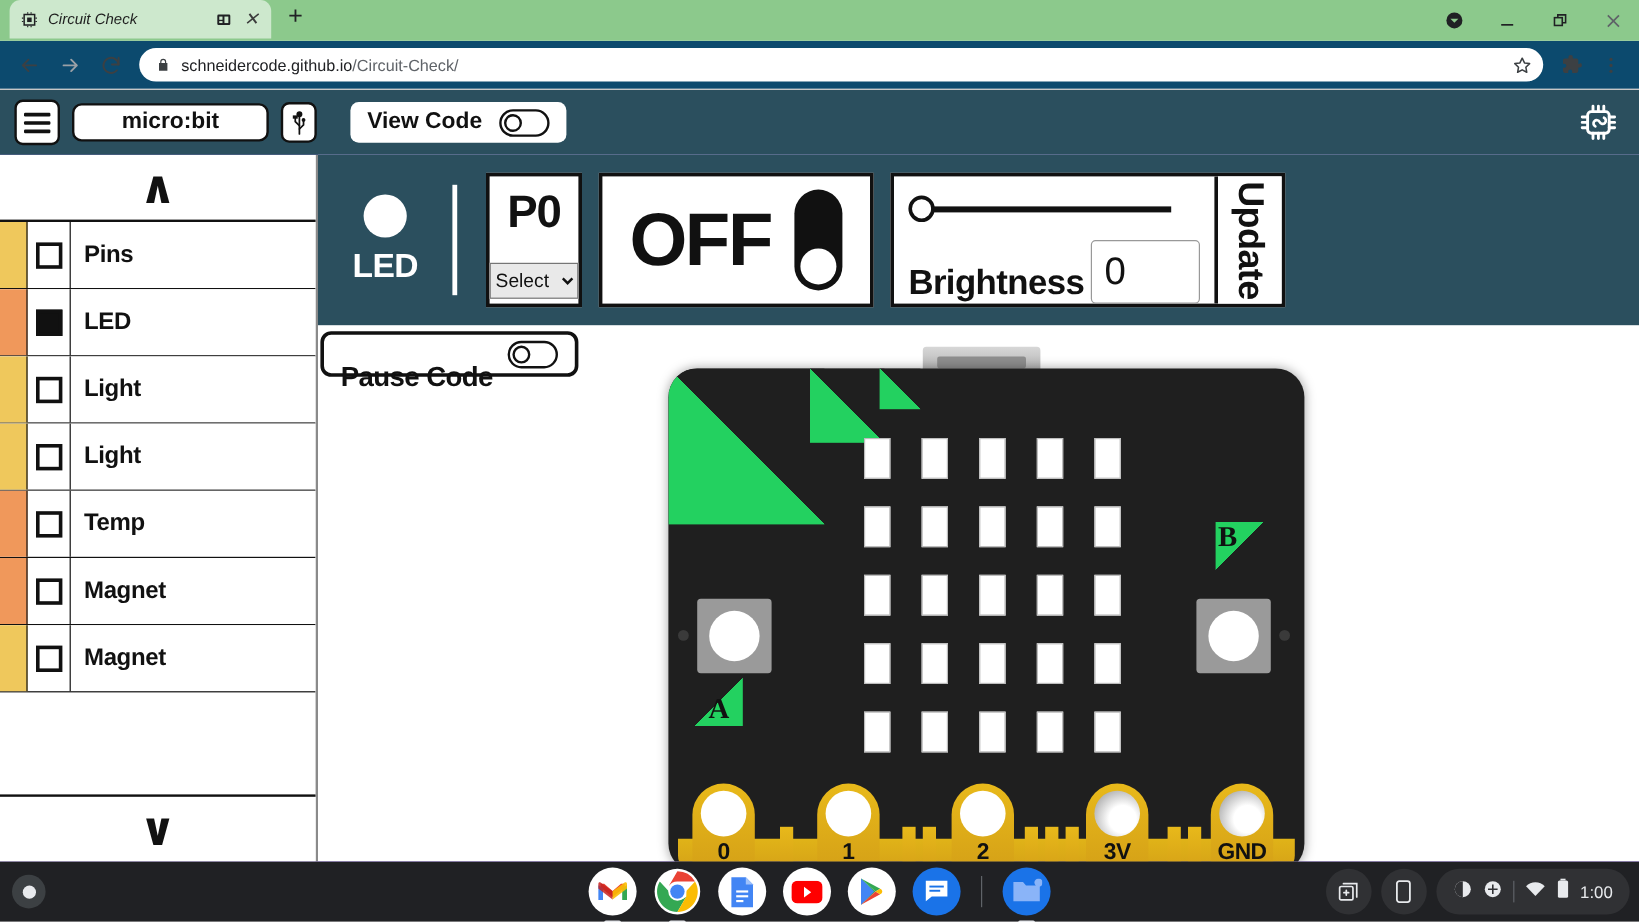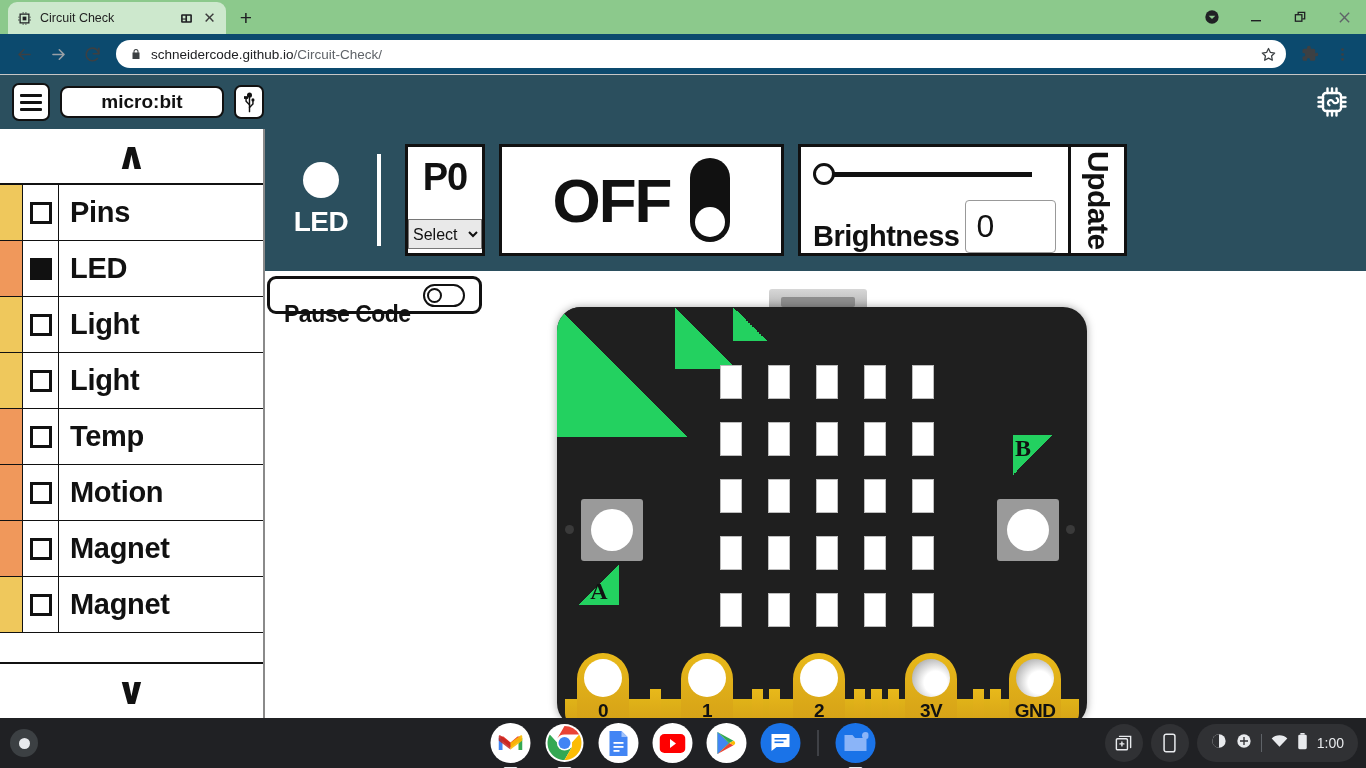--- a/index.html
+++ b/index.html
@@ -8,21 +8,21 @@
     overflow: hidden;
     font-family: "Liberation Sans", sans-serif;
     background: #fff;
   }
 
   
   .browser { width: 1366px; height: 718px; background: #fff; position: relative; }
 
   .tabstrip {
     height: 34px; background: #8CC98C;
-    display: flex; align-items: flex-end; position: relative;
+    display: flex; position: relative; font-style: italic;
   }
   .tab {
     width: 218px; height: 32px; margin-left: 8px;
     background: #CDE8CD;
     border-radius: 9px 9px 0 0;
     display: flex; align-items: center; padding: 0 8px;
     gap: 7px; position: relative;
   }
   .tab-favicon { width: 17px; height: 17px; flex: 0 0 17px; display:flex; align-items:center; justify-content:center; }
   .tab-title {
@@ -118,21 +118,21 @@
   .sb-scroll-down { border-bottom: none; border-top: 2px solid #111; }
   .sb-list { flex: 1; overflow: hidden; }
   .sb-item {
     height: 56px; display: flex; align-items: center;
     border-bottom: 1.5px solid #111; background:#fff;
   }
   .sb-stripe { width: 23px; height: 100%; flex: 0 0 23px; border-right:1.5px solid #111; }
   .sb-cbcell { width: 36px; flex:0 0 36px; display:flex; align-items:center; justify-content:center; border-right:1.5px solid #111; height:100%; }
   .sb-cb { width: 22px; height: 22px; border: 3px solid #111; background: #fff; }
   .sb-cb.checked { background: #111; }
-  .sb-label { padding-left: 11px; font-size: 29px; font-weight: bold; color:#111; letter-spacing: -0.3px; }
+  .sb-label { padding-left: 11px; font-size: 20px; font-weight: bold; color:#111; letter-spacing: -0.3px; }
 
   
   .main { flex: 1; position: relative; background:#fff; }
   .ctrl-bar {
     height: 142px; background:#2B4F5E; display:flex; align-items:center;
     padding: 0 14px; gap: 14px;
   }
   .led-ind { display:flex; flex-direction:column; align-items:center; width: 84px; }
   .led-dot { width: 36px; height: 36px; border-radius:50%; background:#fff; }
   .led-cap { color:#fff; font-weight: bold; font-size: 28px; margin-top: 8px; letter-spacing:-0.5px; }
@@ -143,21 +143,21 @@
     display:flex; flex-direction: column; align-items:center; justify-content:space-between;
   }
   .pin-label { font-size: 38px; font-weight: bold; color:#111; padding-top: 9px; letter-spacing:-1px; }
   .pin-select {
     width: 74px; height: 30px; margin-bottom: 4px;
     font-size: 16px; font-family:"Liberation Sans", sans-serif;
     border: 1px solid #767676; background:#e9e9e9; color:#111;
   }
 
   .state-box {
-    width: 285px; height: 112px; background:#fff; border: 3px solid #111;
+    width: 229px; height: 112px; background:#fff; border: 3px solid #111;
     display:flex; align-items:center; justify-content:center; gap: 18px;
   }
   .state-text { font-size: 62px; font-weight: bold; color:#111; letter-spacing: -2px; }
   .vtoggle {
     width: 40px; height: 84px; border-radius: 20px; background:#111;
     display:flex; align-items:flex-end; justify-content:center; padding-bottom: 5px;
     margin-left: 2px;
   }
   .vtoggle .vknob { width: 30px; height: 30px; border-radius:50%; background:#fff; }
 
@@ -413,20 +413,26 @@
       <div class="usb-btn">
         <svg width="17" height="22" viewBox="0 0 24 32" fill="none" stroke="#111" stroke-width="2.1" stroke-linecap="round">
           <path d="M12 30V8"></path>
             <circle cx="12" cy="6" r="2.6" fill="#111"></circle>
           <path d="M12 20l-5-5V11"></path>
             <rect x="4" y="7.5" width="6" height="4" fill="#111" stroke="none"></rect>
           <path d="M12 24l5-5v-4"></path>
             <circle cx="17" cy="13" r="2.3" fill="#111" stroke="none"></circle>
         </svg>
       </div>
+      <div class="viewcode">
+        <span>View Code</span>
+        <span class="toggle-sw">
+            <span class="knob"></span>
+          </span>
+      </div>
       <div class="gear-btn">
         <svg width="36" height="36" viewBox="0 0 24 24" fill="none" stroke="#fff" stroke-width="1.6" stroke-linecap="round">
           <rect x="6" y="6" width="12" height="12" rx="2"></rect>
           <path d="M9 3v3M12 3v3M15 3v3M9 18v3M12 18v3M15 18v3M3 9h3M3 12h3M3 15h3M18 9h3M18 12h3M18 15h3"></path>
           <path d="M10.3 14.2a1.8 1.8 0 112.4-2.4 1.8 1.8 0 102.4-2.4" stroke-width="1.5"></path>
         </svg>
       </div>
     </div>
 
     <div class="body-row">
@@ -461,27 +467,20 @@
                 <div class="sb-cb"></div>
               </div>
               <div class="sb-label">Light</div>
             </div>
             <div class="sb-item">
               <div class="sb-stripe" style="background:#F0985B"></div>
               <div class="sb-cbcell">
                 <div class="sb-cb"></div>
               </div>
               <div class="sb-label">Temp</div>
-            </div>
-            <div class="sb-item">
-              <div class="sb-stripe" style="background:#F0985B"></div>
-              <div class="sb-cbcell">
-                <div class="sb-cb"></div>
-              </div>
-              <div class="sb-label">Motion</div>
             </div>
             <div class="sb-item">
               <div class="sb-stripe" style="background:#F0985B"></div>
               <div class="sb-cbcell">
                 <div class="sb-cb"></div>
               </div>
               <div class="sb-label">Magnet</div>
             </div>
             <div class="sb-item">
               <div class="sb-stripe" style="background:#EFC85C"></div>

